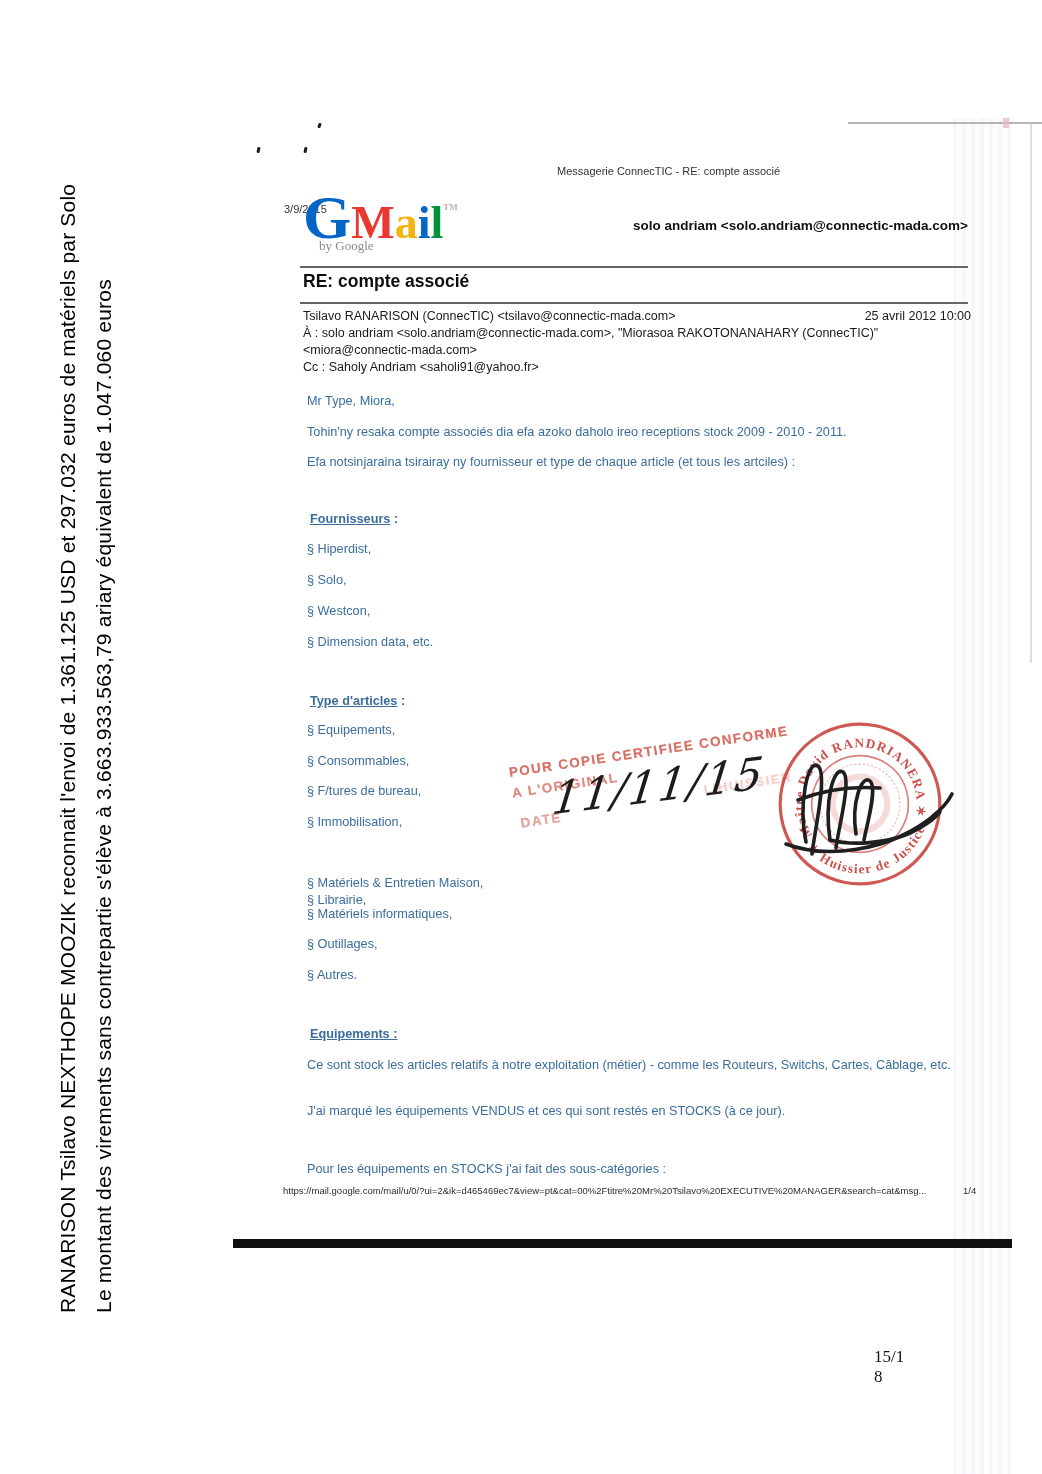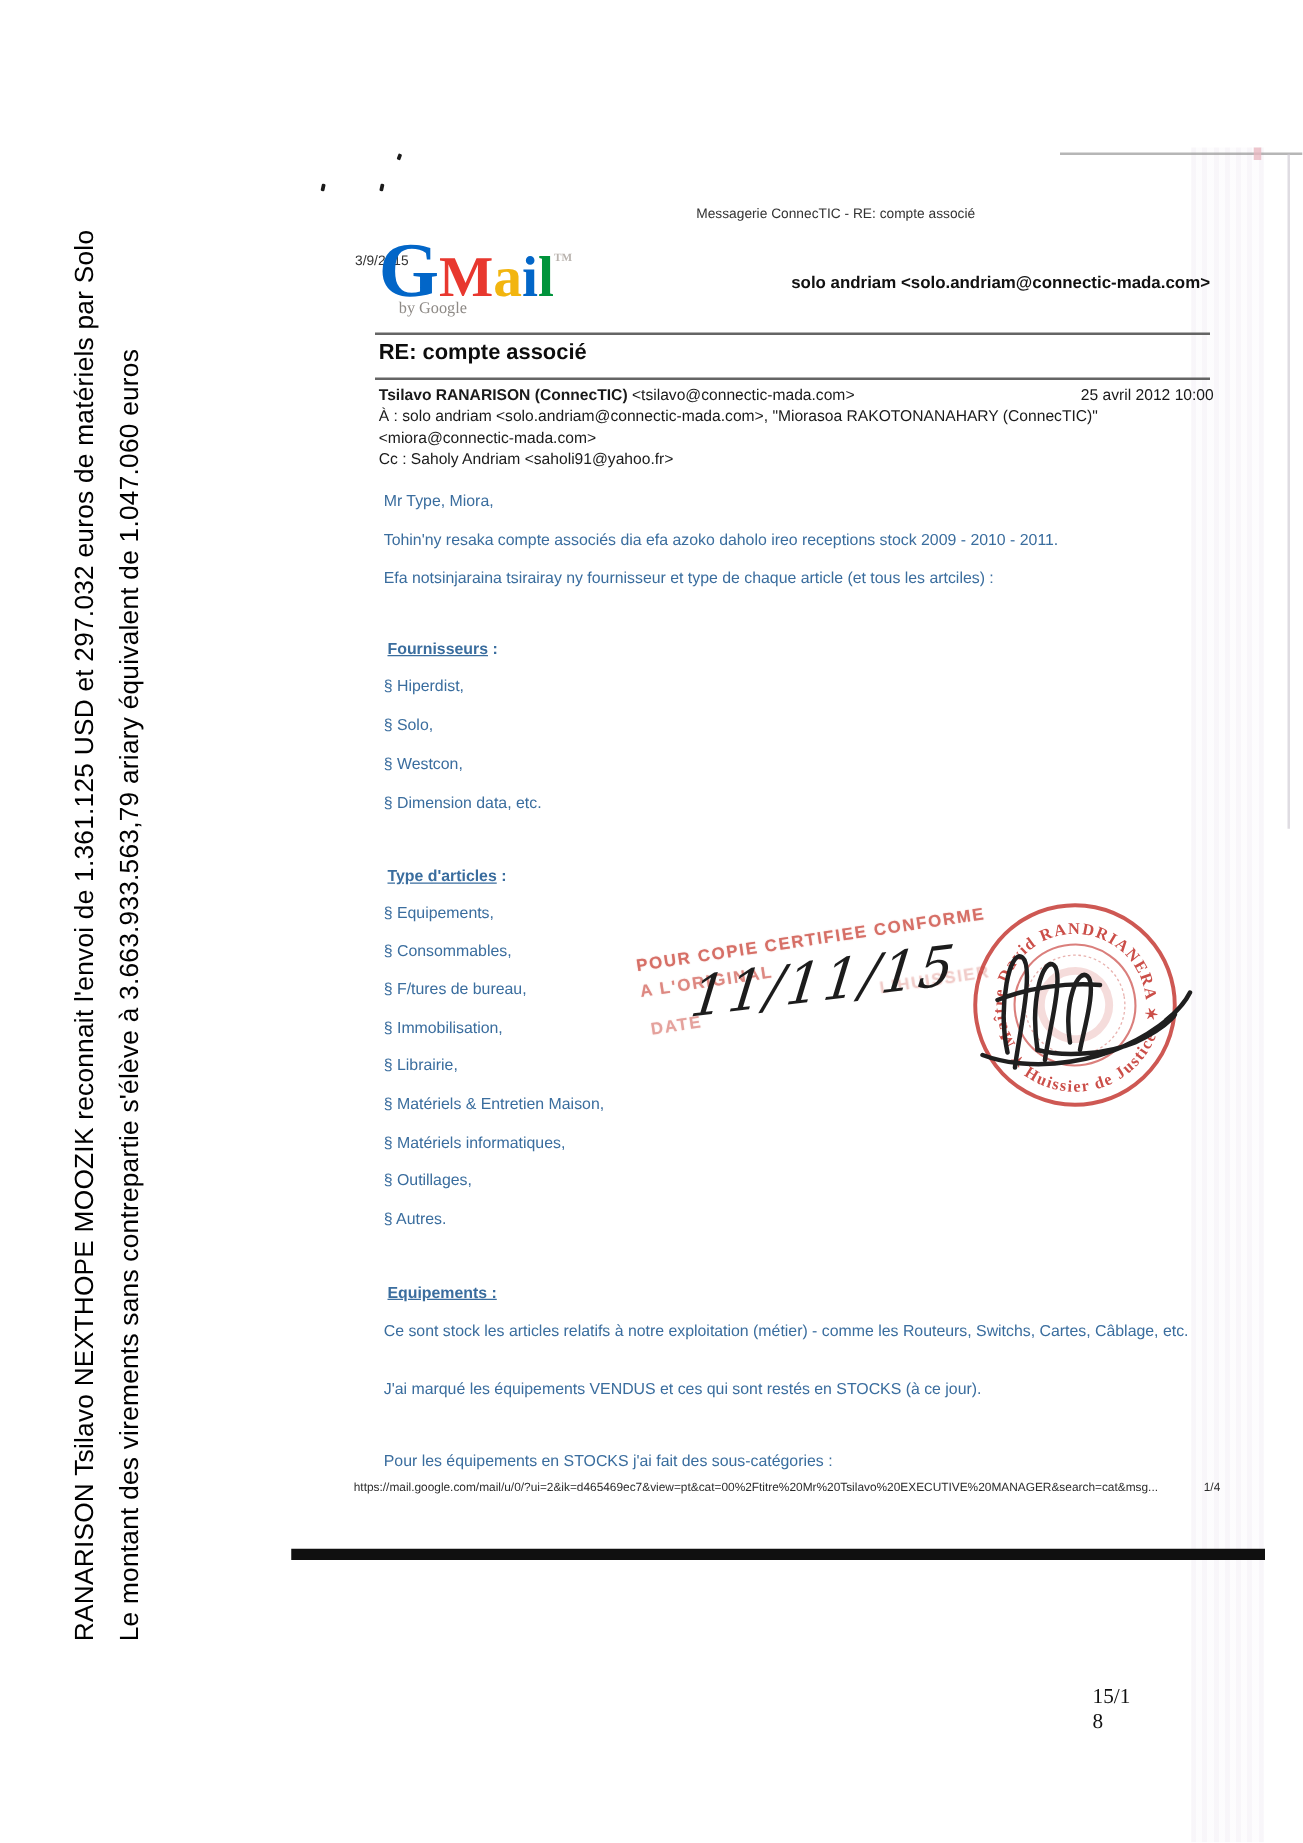--- a/index.html
+++ b/index.html
@@ -51,40 +51,40 @@
   .rule2{left:300px;top:302px;width:668px;}
 
   .subject{left:303px;top:271px;font-size:17.5px;font-weight:bold;color:#0d0d0d;}
 
   .hdr{font-size:12.5px;color:#1a1a1a;}
   .hdr-row1{left:303px;top:309px;width:668px;}
   .hdr-date{float:right;}
   .hdr-row2{left:303px;top:326px;width:668px;}
   .hdr-row3{left:303px;top:343px;width:668px;}
   .hdr-row4{left:303px;top:360px;width:668px;}
-  .b{font-weight:bold;}
+  .b{font-weight:normal;}
 
   
   .msg{font-size:12.7px;color:#3a6d9e;line-height:18px;}
   .m-greet{left:307px;top:392px;}
   .m-p1{left:307px;top:423px;width:680px;}
   .m-p2{left:307px;top:453px;width:680px;}
   .m-h{font-weight:bold;}
   .m-h .u{text-decoration:underline;margin-top:31px;}
   .m-fourn-h{left:310px;top:510px;}
   .m-f0{left:307px;top:540px;}
   .m-f1{left:307px;top:571px;}
   .m-f2{left:307px;top:602px;}
   .m-f3{left:307px;top:633px;}
   .m-art-h{left:310px;top:692px;}
   .m-a0{left:307px;top:721px;}
   .m-a1{left:307px;top:752px;}
   .m-a2{left:307px;top:782px;}
   .m-a3{left:307px;top:813px;}
-  .m-a4{left:307px;top:843px;}
+  .m-a4{left:307px;top:891px;}
   .m-a5{left:307px;top:874px;}
   .m-a6{left:307px;top:905px;}
   .m-a7{left:307px;top:935px;}
   .m-a8{left:307px;top:966px;}
   .m-eq-h{left:310px;top:1025px;text-decoration:underline;font-weight:bold;}
   .m-eq1{left:307px;top:1056px;width:672px;}
   .m-eq2{left:307px;top:1102px;width:680px;}
   .m-eq3{left:307px;top:1160px;width:680px;}
 
   

